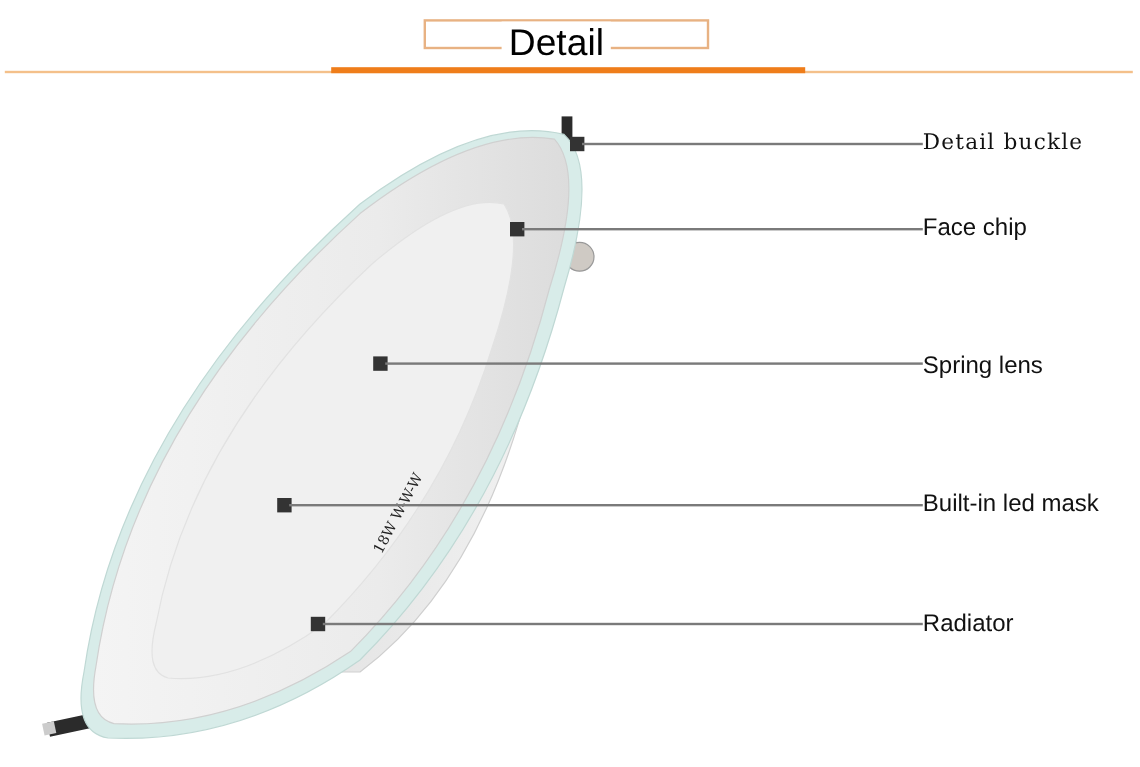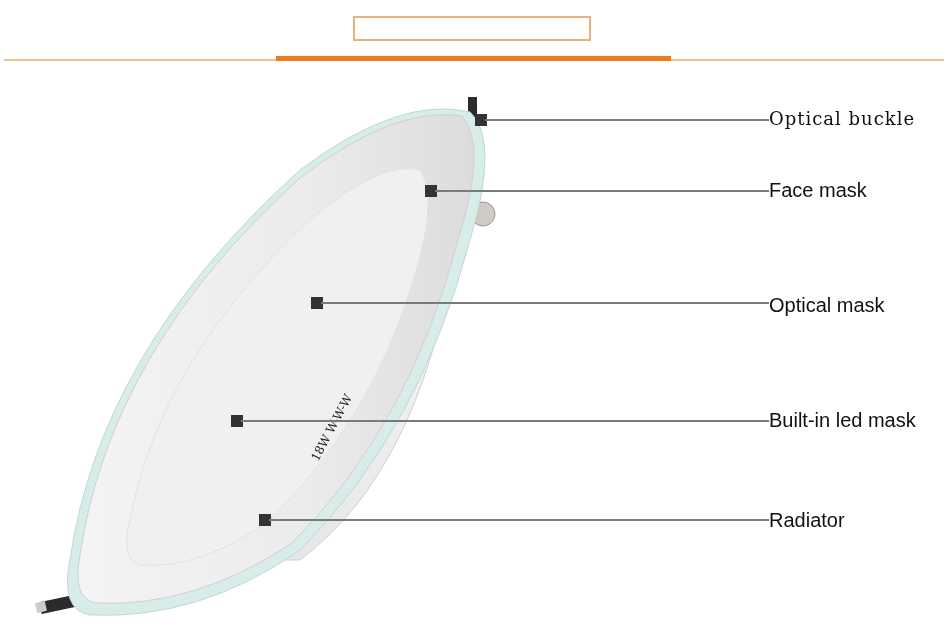--- a/index.html
+++ b/index.html
@@ -19,20 +19,21 @@
   .label { position: absolute; left: 769px; font-size: 20px; color: #111; white-space: nowrap; }
   .label.serif { font-family: "DejaVu Serif", serif; letter-spacing: 1px; font-size: 18px; }
 </style>
 </head>
 <body>
 
 <div class="header">
   <div class="thin-rule"></div>
   <div class="thick-rule"></div>
   <div class="title-box"></div>
+  <div class="title-text">Detail</div>
 </div>
 
 <svg class="product" viewBox="0 70 760 569" width="760" height="569">
   <defs>
     <linearGradient id="faceGrad" x1="0" y1="0" x2="1" y2="0">
       <stop offset="0" stop-color="#f4f4f4"></stop>
       <stop offset="0.6" stop-color="#ebebeb"></stop>
       <stop offset="1" stop-color="#dcdcdc"></stop>
     </linearGradient>
     <linearGradient id="radGrad" x1="0" y1="0" x2="1" y2="0">
@@ -67,33 +68,33 @@
   <path d="M462 116 Q488 145 458 240 Q410 425 292 543 Q195 608 95 603 Q72 598 80 555 Q110 350 300 178 Q395 105 462 116 Z" fill="url(#faceGrad)" stroke="#d0d0d0"></path>
 
   <path d="M420 170 Q440 200 410 290 Q370 420 270 520 Q200 570 140 565 Q120 560 130 520 Q160 360 310 220 Q380 160 420 170 Z" fill="#f0f0f0" stroke="#e2e2e2"></path>
   <text x="0" y="0" font-family="DejaVu Serif, serif" font-size="12" fill="#222" transform="translate(318 462) rotate(-62)">18W W-W-W</text>
 </svg>
 
 <div class="callout" style="left:475px; top:114px;">
   <div class="marker"></div>
   <div class="line" style="width:284px;"></div>
 </div>
-<div class="label serif" style="top:108px;">Optical buckle</div>
+<div class="label serif" style="top:108px;">Detail buckle</div>
 
 <div class="callout" style="left:425px; top:185px;">
   <div class="marker"></div>
   <div class="line" style="width:334px;"></div>
 </div>
-<div class="label" style="top:179px;">Face mask</div>
+<div class="label" style="top:179px;">Face chip</div>
 
 <div class="callout" style="left:311px; top:297px;">
   <div class="marker"></div>
   <div class="line" style="width:448px;"></div>
 </div>
-<div class="label" style="top:294px;">Optical mask</div>
+<div class="label" style="top:294px;">Spring lens</div>
 
 <div class="callout" style="left:231px; top:415px;">
   <div class="marker"></div>
   <div class="line" style="width:528px;"></div>
 </div>
 <div class="label" style="top:409px;">Built-in led mask</div>
 
 <div class="callout" style="left:259px; top:514px;">
   <div class="marker"></div>
   <div class="line" style="width:500px;"></div>

